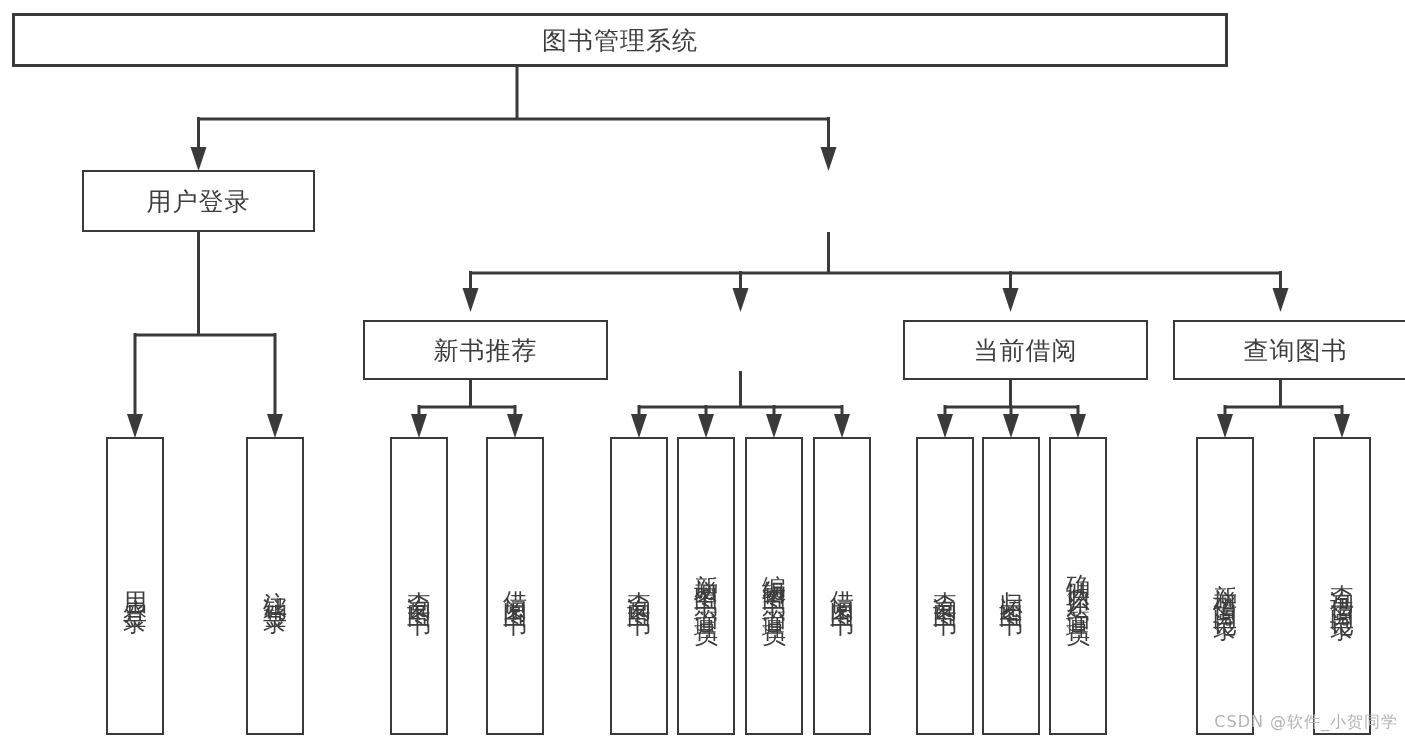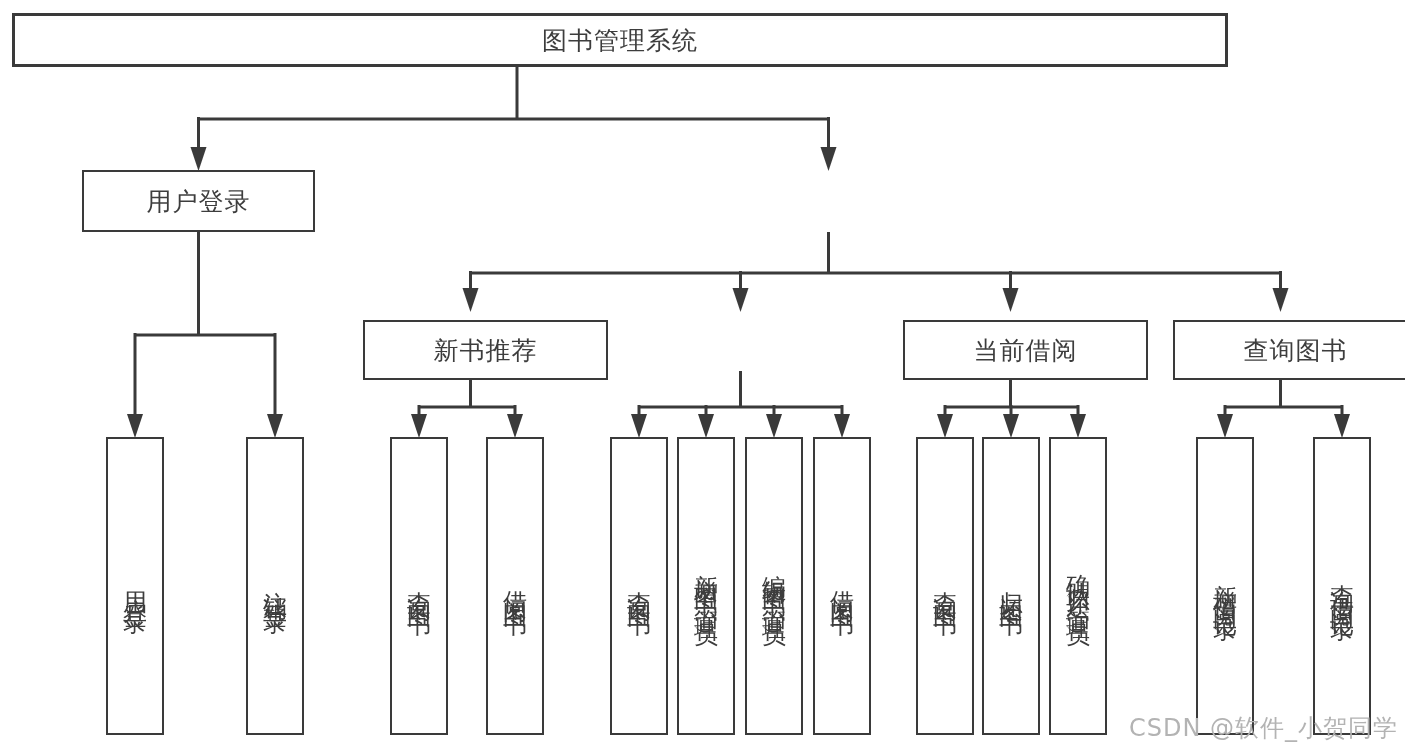--- a/index.html
+++ b/index.html
@@ -36,21 +36,21 @@
     writing-mode:vertical-rl;
     text-orientation:mixed;
     font-size:24px;
     letter-spacing:7px;
     line-height:1;
     white-space:nowrap;
   }
   .watermark{
     position:absolute;
     right:7px;top:712px;
-    font-size:24px;
+    font-size:16px;
     color:var(--wm);
     letter-spacing:1px;
     z-index:5;
   }
 </style>
 </head>
 <body>
 
 <div class="stage">
 

